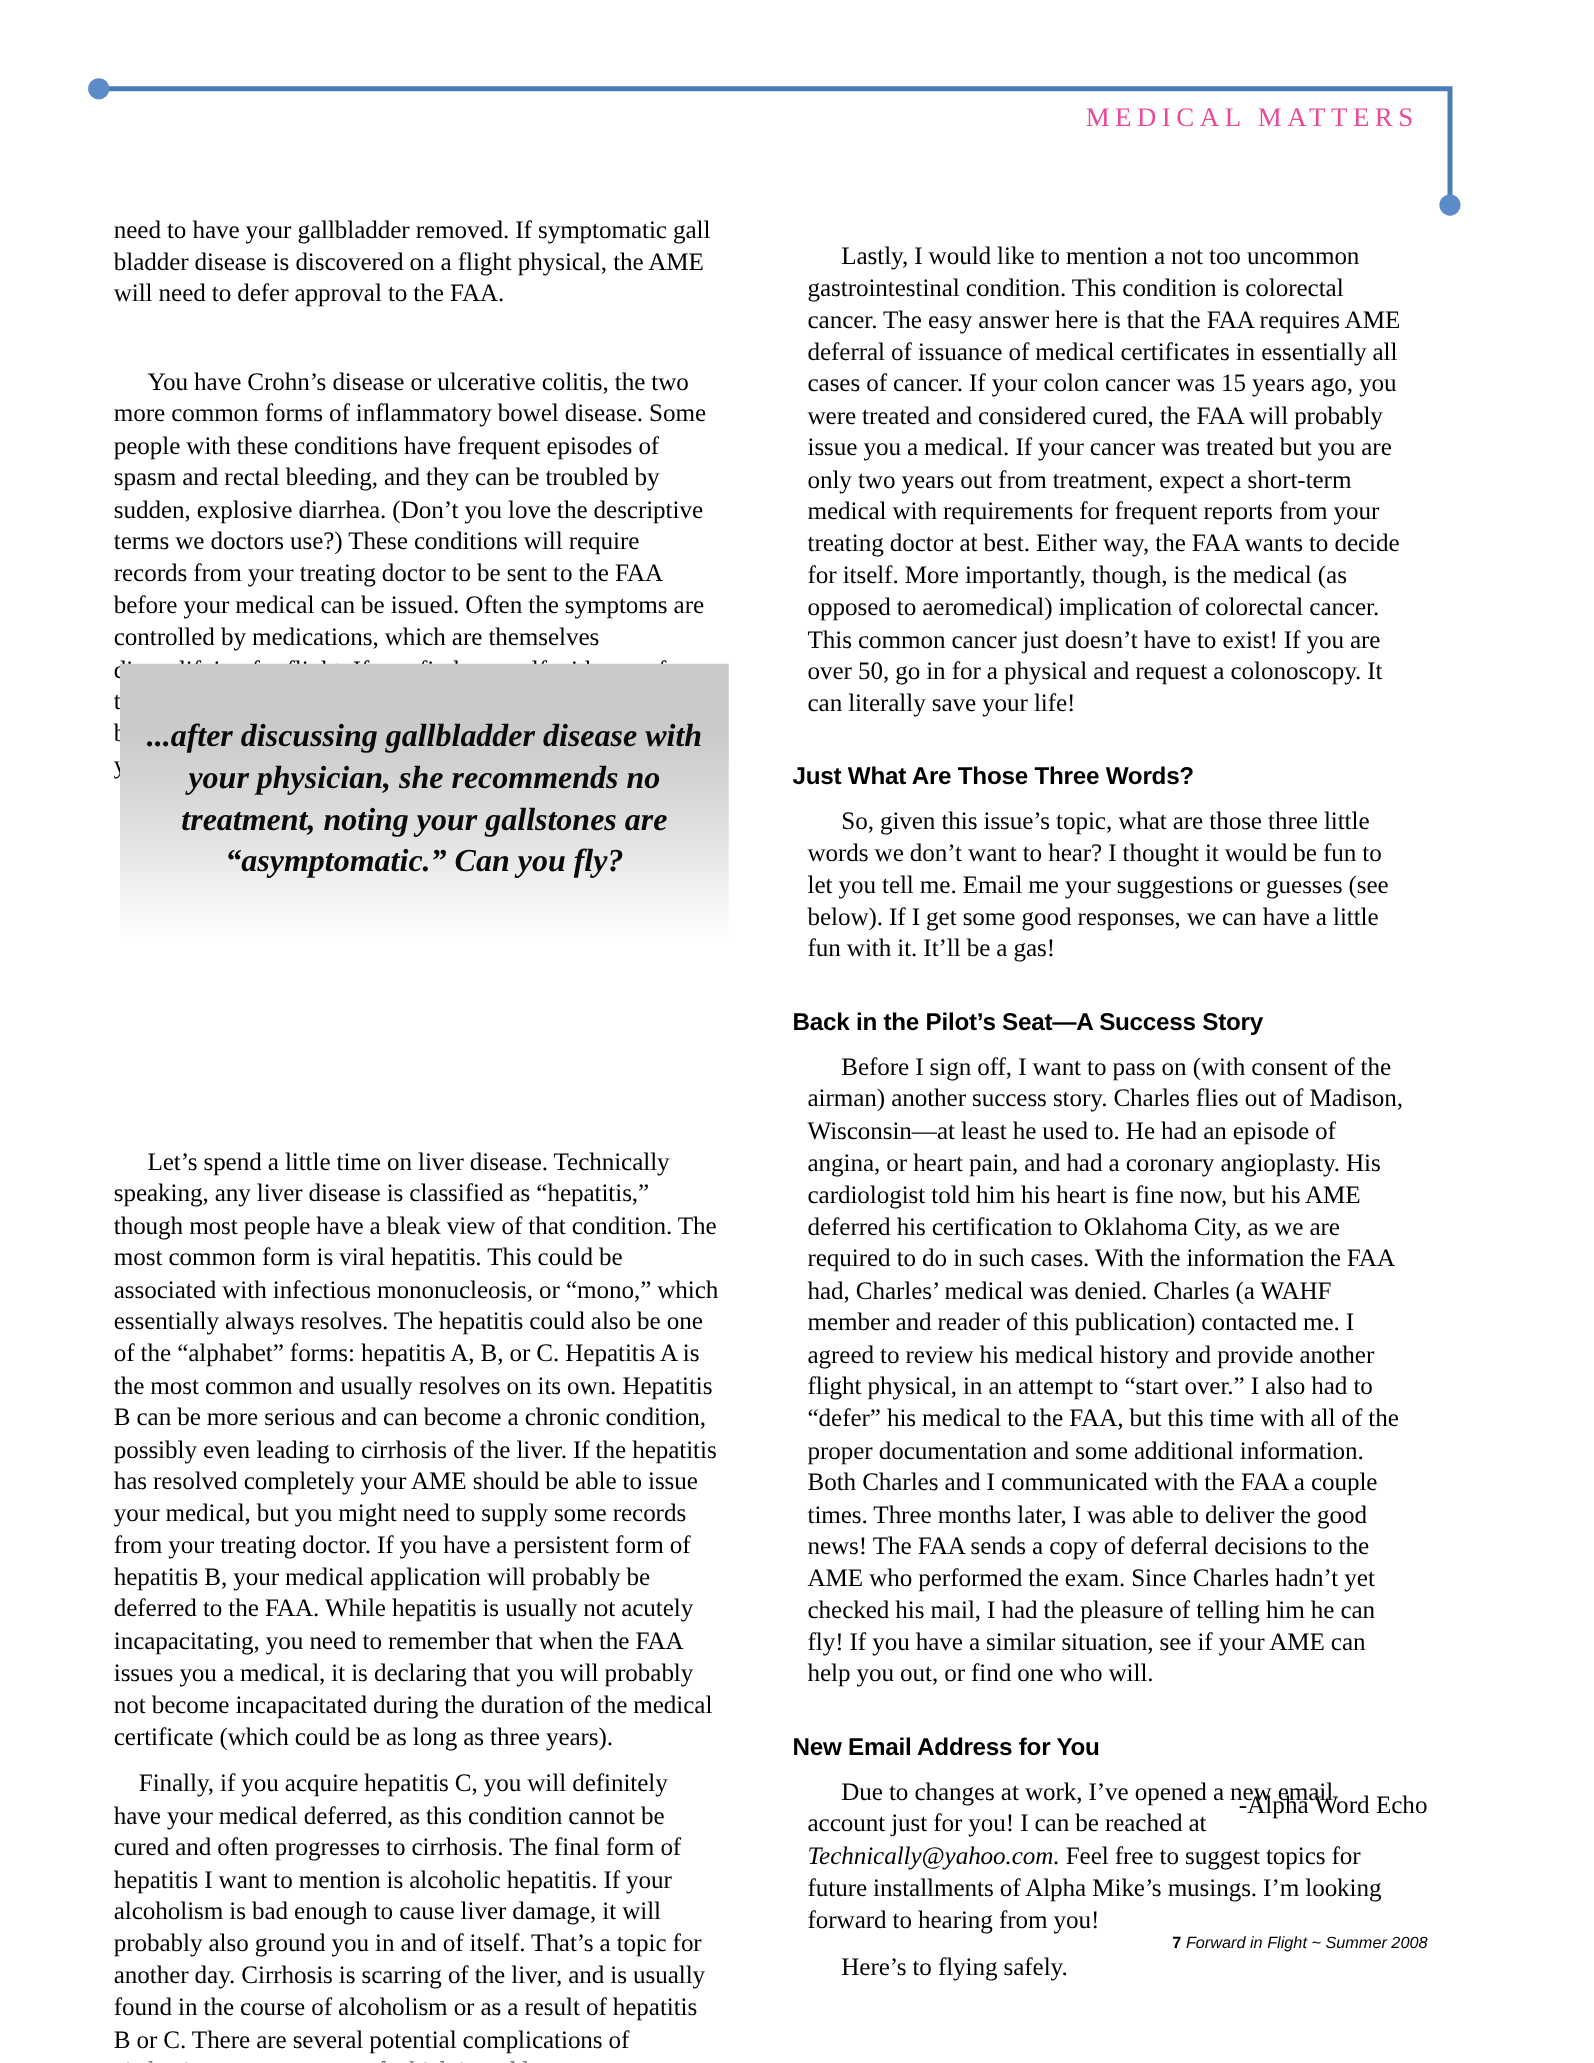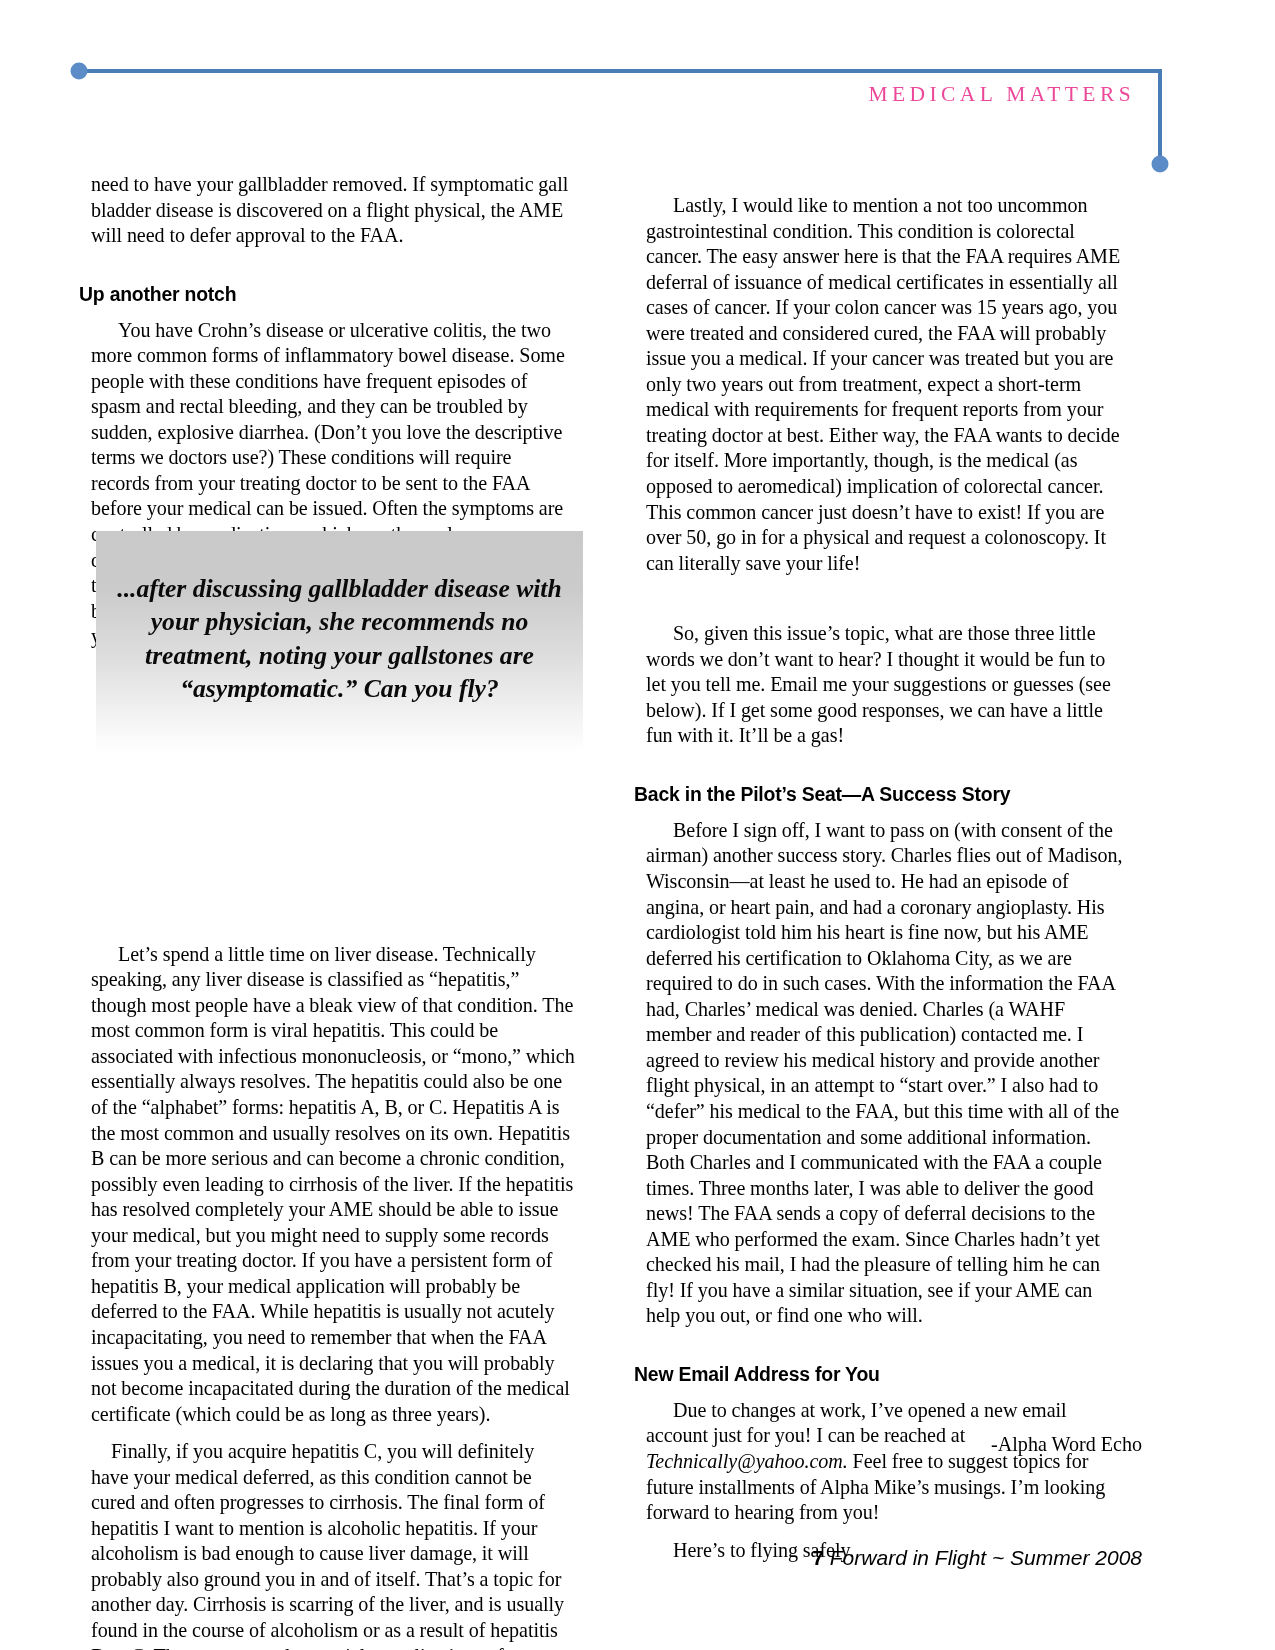--- a/index.html
+++ b/index.html
@@ -116,21 +116,21 @@
     font-size: 20.1px;
     white-space: nowrap;
   }
 
   
   #footer {
     position: absolute;
     right: 133px;
     top: 1546px;
     font-family: "Liberation Sans", "DejaVu Sans", sans-serif;
-    font-size: 21px;
+    font-size: 13px;
     font-style: italic;
     white-space: nowrap;
   }
   #footer .pageno {
     font-weight: bold;
     font-style: normal;
   }
 </style>
 </head>
 <body>
@@ -144,41 +144,41 @@
 <div id="running-head">MEDICAL MATTERS</div>
 
 <div id="columns">
 
   <div class="col col-left">
 
     <p class="body">need to have your gallbladder removed. If symptomatic gall bladder disease is discovered on a flight physical, the AME will need to defer approval to the FAA.</p>
 
     <div class="gap-head"></div>
 
-    <h3 class="section">Up another notch</h3>
 
     <p class="body indent">You have Crohn’s disease or ulcerative colitis, the two more common forms of inflammatory bowel disease. Some people with these conditions have frequent episodes of spasm and rectal bleeding, and they can be troubled by sudden, explosive diarrhea. (Don’t you love the descriptive terms we doctors use?) These conditions will require records from your treating doctor to be sent to the FAA before your medical can be issued. Often the symptoms are controlled by medications, which are themselves disqualifying for flight. If you find yourself with one of these conditions, you may want to get your medical in hand before investing too much time, energy, and money into your flying hobby or profession.</p>
 
     <div style="height:268px"></div>
 
     <p class="body indent">Let’s spend a little time on liver disease. Technically speaking, any liver disease is classified as “hepatitis,” though most people have a bleak view of that condition. The most common form is viral hepatitis. This could be associated with infectious mononucleosis, or “mono,” which essentially always resolves. The hepatitis could also be one of the “alphabet” forms: hepatitis A, B, or C. Hepatitis A is the most common and usually resolves on its own. Hepatitis B can be more serious and can become a chronic condition, possibly even leading to cirrhosis of the liver. If the hepatitis has resolved completely your AME should be able to issue your medical, but you might need to supply some records from your treating doctor. If you have a persistent form of hepatitis B, your medical application will probably be deferred to the FAA. While hepatitis is usually not acutely incapacitating, you need to remember that when the FAA issues you a medical, it is declaring that you will probably not become incapacitated during the duration of the medical certificate (which could be as long as three years).</p>
 
     <p class="body indent-small">Finally, if you acquire hepatitis C, you will definitely have your medical deferred, as this condition cannot be cured and often progresses to cirrhosis. The final form of hepatitis I want to mention is alcoholic hepatitis. If your alcoholism is bad enough to cause liver damage, it will probably also ground you in and of itself. That’s a topic for another day. Cirrhosis is scarring of the liver, and is usually found in the course of alcoholism or as a result of hepatitis B or C. There are several potential complications of cirrhosis, a common one of which is sudden severe upper gastrointestinal bleeding (throwing up blood).</p>
   </div>
 
   <div class="col col-right">
 
 
     <div class="gap-head"></div>
 
 
     <p class="body indent">Lastly, I would like to mention a not too uncommon gastrointestinal condition. This condition is colorectal cancer. The easy answer here is that the FAA requires AME deferral of issuance of medical certificates in essentially all cases of cancer. If your colon cancer was 15 years ago, you were treated and considered cured, the FAA will probably issue you a medical. If your cancer was treated but you are only two years out from treatment, expect a short-term medical with requirements for frequent reports from your treating doctor at best. Either way, the FAA wants to decide for itself. More importantly, though, is the medical (as opposed to aeromedical) implication of colorectal cancer. This common cancer just doesn’t have to exist! If you are over 50, go in for a physical and request a colonoscopy. It can literally save your life!</p>
 
     <div class="gap-head"></div>
 
+    <h3 class="section">Just What Are Those Three Words?</h3>
 
     <p class="body indent">So, given this issue’s topic, what are those three little words we don’t want to hear? I thought it would be fun to let you tell me. Email me your suggestions or guesses (see below). If I get some good responses, we can have a little fun with it. It’ll be a gas!</p>
 
     <div class="gap-head"></div>
 
     <h3 class="section">Back in the Pilot’s Seat—A Success Story</h3>
 
     <p class="body indent">Before I sign off, I want to pass on (with consent of the airman) another success story. Charles flies out of Madison, Wisconsin—at least he used to. He had an episode of angina, or heart pain, and had a coronary angioplasty. His cardiologist told him his heart is fine now, but his AME deferred his certification to Oklahoma City, as we are required to do in such cases. With the information the FAA had, Charles’ medical was denied. Charles (a WAHF member and reader of this publication) contacted me. I agreed to review his medical history and provide another flight physical, in an attempt to “start over.” I also had to “defer” his medical to the FAA, but this time with all of the proper documentation and some additional information. Both Charles and I communicated with the FAA a couple times. Three months later, I was able to deliver the good news! The FAA sends a copy of deferral decisions to the AME who performed the exam. Since Charles hadn’t yet checked his mail, I had the pleasure of telling him he can fly! If you have a similar situation, see if your AME can help you out, or find one who will.</p>
 
     <div class="gap-head"></div>

